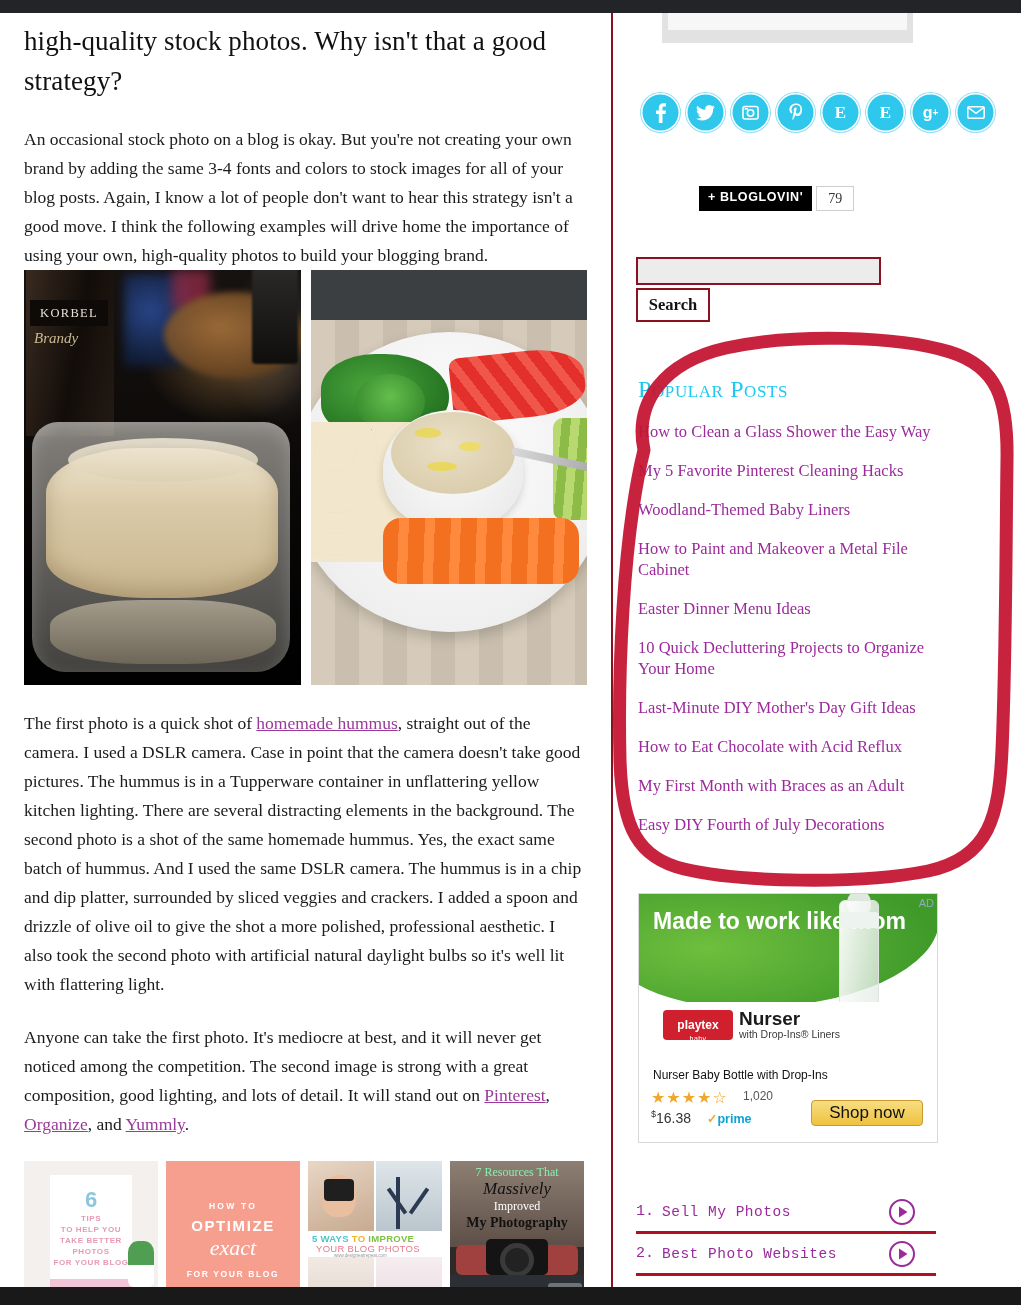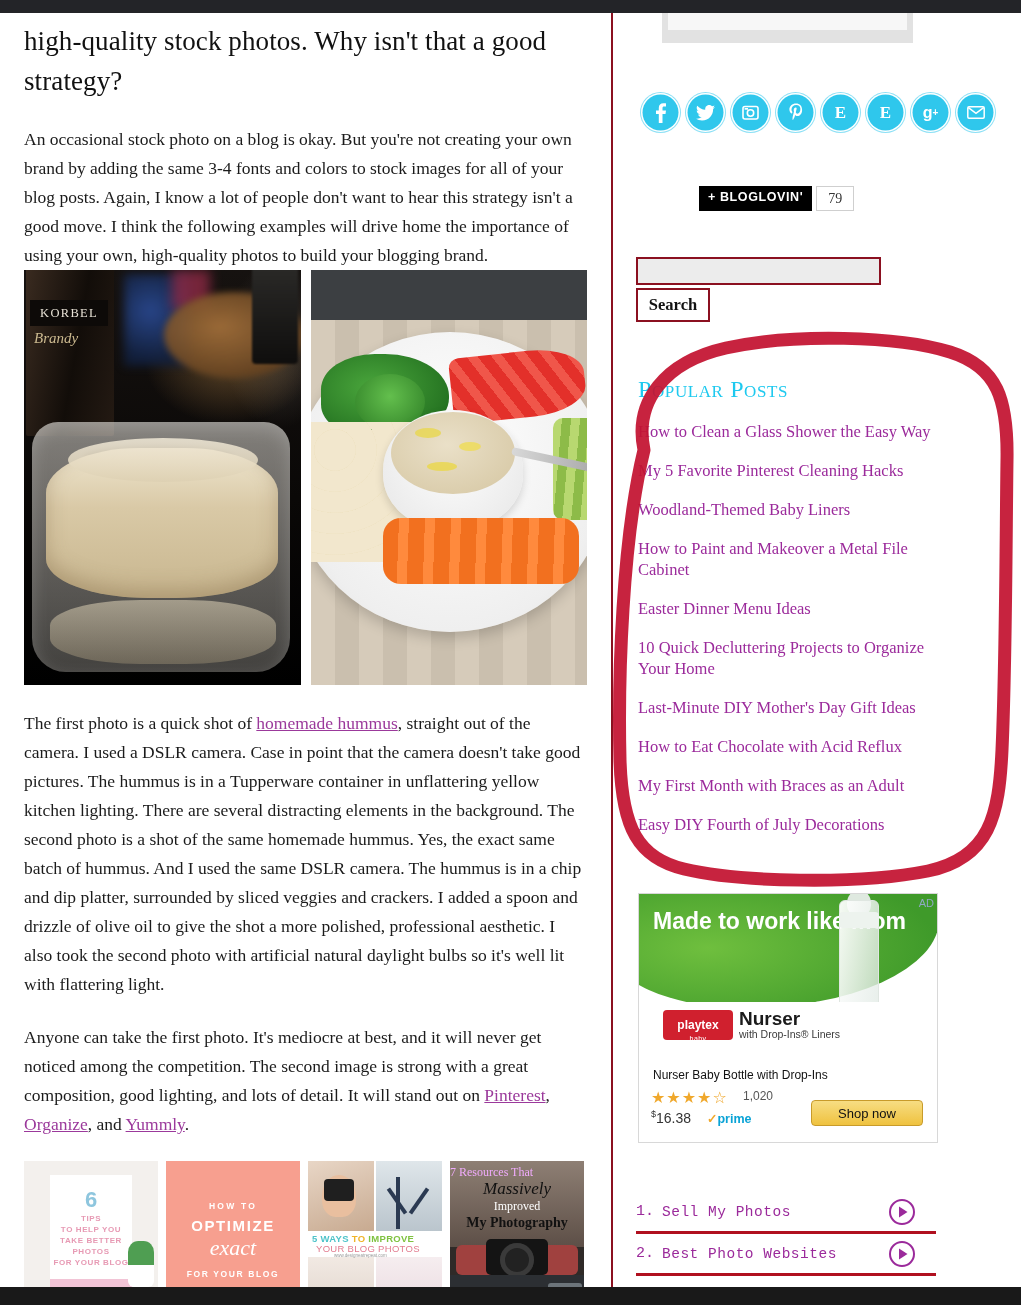--- a/index.html
+++ b/index.html
@@ -155,21 +155,21 @@
     font-family:"Liberation Sans",sans-serif; letter-spacing:.3px;}
   .g3 .l1 .c1{color:#4ec3c9;} .g3 .l1 .c2{color:#f0b429;} .g3 .l1 .c3{color:#7fc241;}
   .g3 .l2 { position:absolute; left:8px; top:82px; font-size:9.5px; font-weight:400;
     color:#e27b8f; font-family:"Liberation Sans",sans-serif; letter-spacing:.3px;}
   .g3 .l3 { position:absolute; left:26px; top:92px; font-size:4.5px; color:#999;
     font-family:"Liberation Sans",sans-serif;}
 
   .g4 { background:#2f2a28; }
   .g4 .top { position:absolute; left:0; right:0; top:0; height:86px;
     background:linear-gradient(180deg,#8e7f74,#5d4f47);}
-  .g4 .t1 { position:absolute; left:0; right:0; top:4px; text-align:left; color:#f0abfc;
+  .g4 .t1 { position:absolute; left:0; right:0; top:4px; text-align:center; color:#86efac;
     font-size:12px; font-family:"Liberation Serif",serif;}
   .g4 .t2 { position:absolute; left:0; right:0; top:18px; text-align:center; color:#111;
     font-size:17px; font-style:italic; font-family:"Liberation Serif",serif;}
   .g4 .t3 { position:absolute; left:0; right:0; top:38px; text-align:center; color:#fff;
     font-size:12px; font-family:"Liberation Serif",serif;}
   .g4 .t4 { position:absolute; left:0; right:0; top:54px; text-align:center; color:#111;
     font-size:14px; font-weight:700; font-family:"Liberation Serif",serif;}
   .g4 .cam2 { position:absolute; left:36px; top:78px; width:62px; height:36px; background:#141414; border-radius:5px;}
   .g4 .lens2 { position:absolute; left:50px; top:82px; width:34px; height:34px; background:#222; border-radius:50%;
     box-shadow:inset 0 0 0 5px #3a3a3a;}
@@ -245,21 +245,21 @@
   .ad-count { position:absolute; left:104px; top:195px; color:#555; font-size:12px;
     font-family:"Liberation Sans",sans-serif;}
   .ad-price { position:absolute; left:12px; top:215px; color:#333; font-size:14px;
     font-family:"Liberation Sans",sans-serif;}
   .ad-price sup { font-size:9px; }
   .ad-prime { position:absolute; left:68px; top:217px; color:#0aa3d6; font-size:12.5px; font-weight:700;
     font-family:"Liberation Sans",sans-serif;}
   .ad-prime .chk { color:#f0a82c; }
   .ad-shop { position:absolute; left:172px; top:206px; width:112px; height:26px;
     background:linear-gradient(180deg,#f7dd83,#efc23f); border:1px solid #c89b2a; border-radius:4px;
-    display:flex; align-items:center; justify-content:center; color:#111; font-size:13px;
+    display:flex; align-items:center; justify-content:center; color:#111; font-size:17px;
     font-family:"Liberation Sans",sans-serif; cursor:pointer;}
 
   .nav-list { position:absolute; left:22px; top:1192px; width:300px; }
   .nav-item { position:relative; height:42px; border-bottom:3px solid #b0101f;
     display:flex; align-items:center; cursor:pointer; }
   .nav-num { color:#9b2a9b; font-family:"Liberation Mono", monospace; font-size:15px; margin-right:8px;}
   .nav-label { color:#9b2a9b; font-family:"Liberation Mono", monospace; font-size:14.5px; letter-spacing:.5px;}
   .nav-play { position:absolute; right:20px; top:6px; width:28px; height:28px; }
 
   

